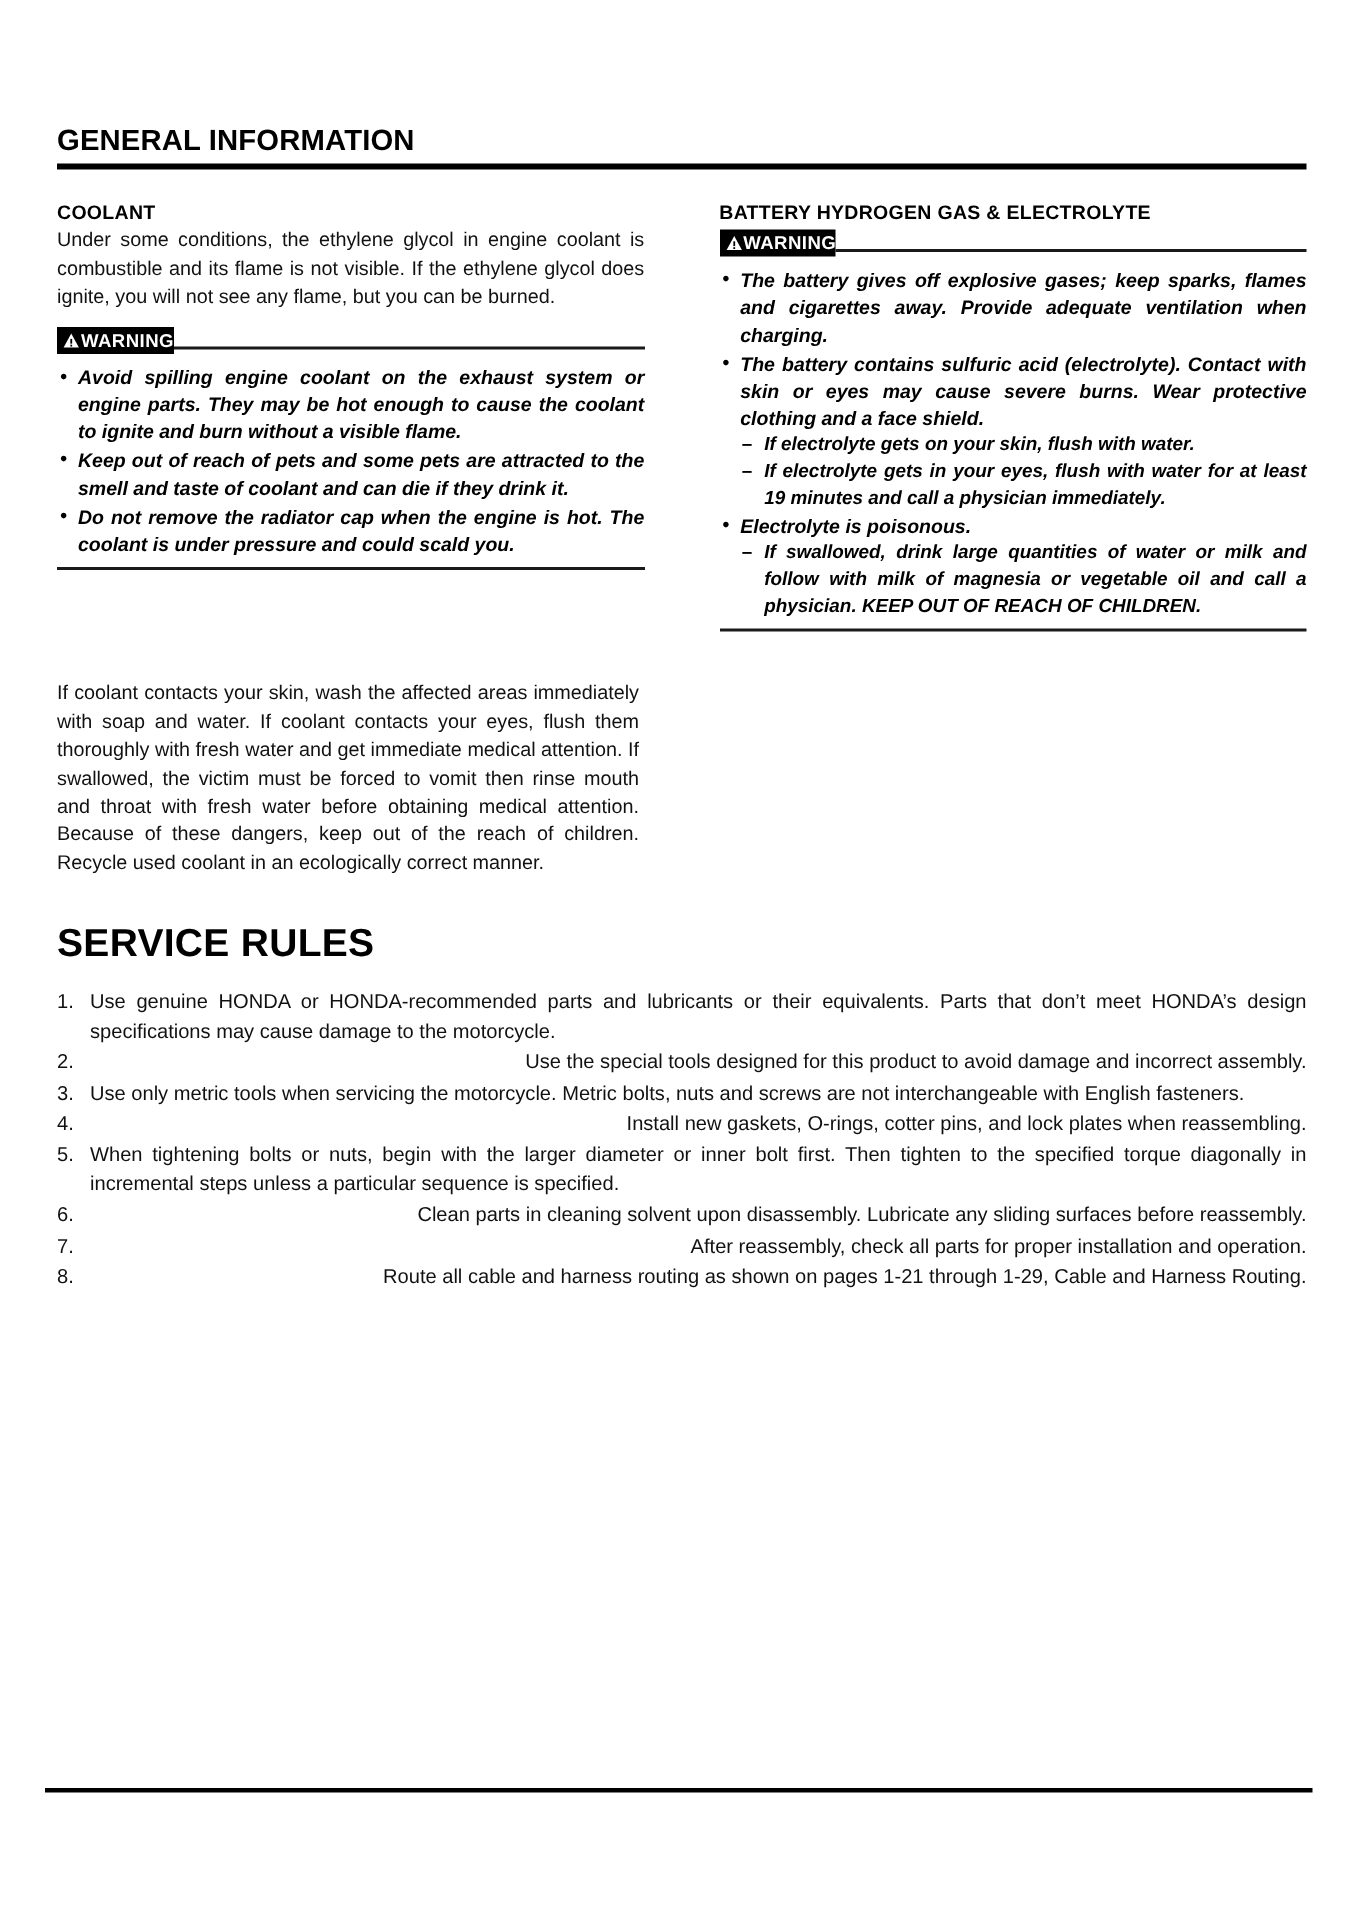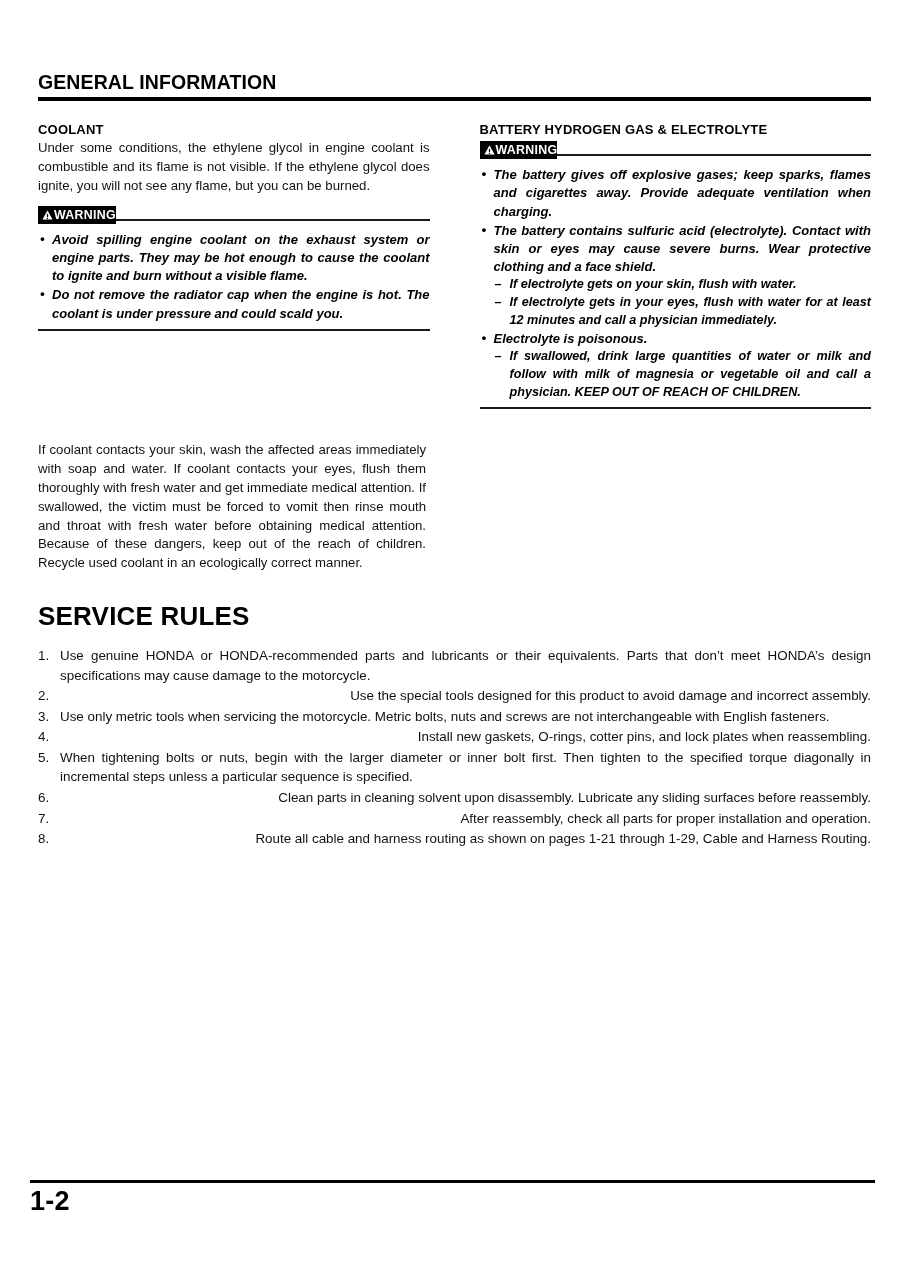--- a/index.html
+++ b/index.html
@@ -10,21 +10,21 @@
   body {
     width: 909px;
     height: 1286px;
     position: relative;
     font-family: "Liberation Sans", sans-serif;
     color: #0a0a0a;
     overflow: hidden;
   }
   .page {
     position: absolute;
-    left: 0; top: 4px;
+    left: 0; top: 16px;
     width: 909px;
     height: 1068px;
     padding: 0;
   }
 
   
   .running-head {
     position: absolute;
     left: 38px;
     top: 68px;
@@ -262,20 +262,21 @@
                 <rect x="4.9" y="7.8" width="1.2" height="1.2" fill="#000000"></rect>
               </svg>
             </span>
             <span>WARNING</span>
           </span>
           <span class="warning-bar-rule"></span>
         </div>
 
         <ul class="warn-list">
           <li>Avoid spilling engine coolant on the exhaust system or engine parts. They may be hot enough to cause the coolant to ignite and burn without a visible flame.</li>
+          <li>Keep out of reach of pets and some pets are attracted to the smell and taste of coolant and can die if they drink it.</li>
           <li>Do not remove the radiator cap when the engine is hot. The coolant is under pressure and could scald you.</li>
         </ul>
 
         <div class="warn-close-rule"></div>
       </div>
     </div>
 
     <div class="col">
       <div class="sub-head">BATTERY HYDROGEN GAS &amp; ELECTROLYTE</div>
 
@@ -293,21 +294,21 @@
           </span>
           <span class="warning-bar-rule"></span>
         </div>
 
         <ul class="warn-list">
           <li>The battery gives off explosive gases; keep sparks, flames and cigarettes away. Provide adequate ventilation when charging.</li>
           <li>
             <span>The battery contains sulfuric acid (electrolyte). Contact with skin or eyes may cause severe burns. Wear protective clothing and a face shield.</span>
             <ul class="sub-list">
               <li>If electrolyte gets on your skin, flush with water.</li>
-              <li>If electrolyte gets in your eyes, flush with water for at least 12 minutes and call a physician immediately.</li>
+              <li>If electrolyte gets in your eyes, flush with water for at least 19 minutes and call a physician immediately.</li>
             </ul>
           </li>
           <li>
             <span>Electrolyte is poisonous.</span>
             <ul class="sub-list">
               <li>If swallowed, drink large quantities of water or milk and follow with milk of magnesia or vegetable oil and call a physician. KEEP OUT OF REACH OF CHILDREN.</li>
             </ul>
           </li>
         </ul>
 
@@ -329,16 +330,15 @@
       <li class="no-justify">Install new gaskets, O-rings, cotter pins, and lock plates when reassembling.</li>
       <li>When tightening bolts or nuts, begin with the larger diameter or inner bolt first. Then tighten to the specified torque diagonally in incremental steps unless a particular sequence is specified.</li>
       <li class="no-justify">Clean parts in cleaning solvent upon disassembly. Lubricate any sliding surfaces before reassembly.</li>
       <li class="no-justify">After reassembly, check all parts for proper installation and operation.</li>
       <li class="no-justify">Route all cable and harness routing as shown on pages 1-21 through 1-29, Cable and Harness Routing.</li>
     </ol>
   </div>
 
   <div class="footer">
     <div class="footer-rule"></div>
-    <div class="folio">1-2</div>
   </div>
 
 </div>
 
 </body></html>

